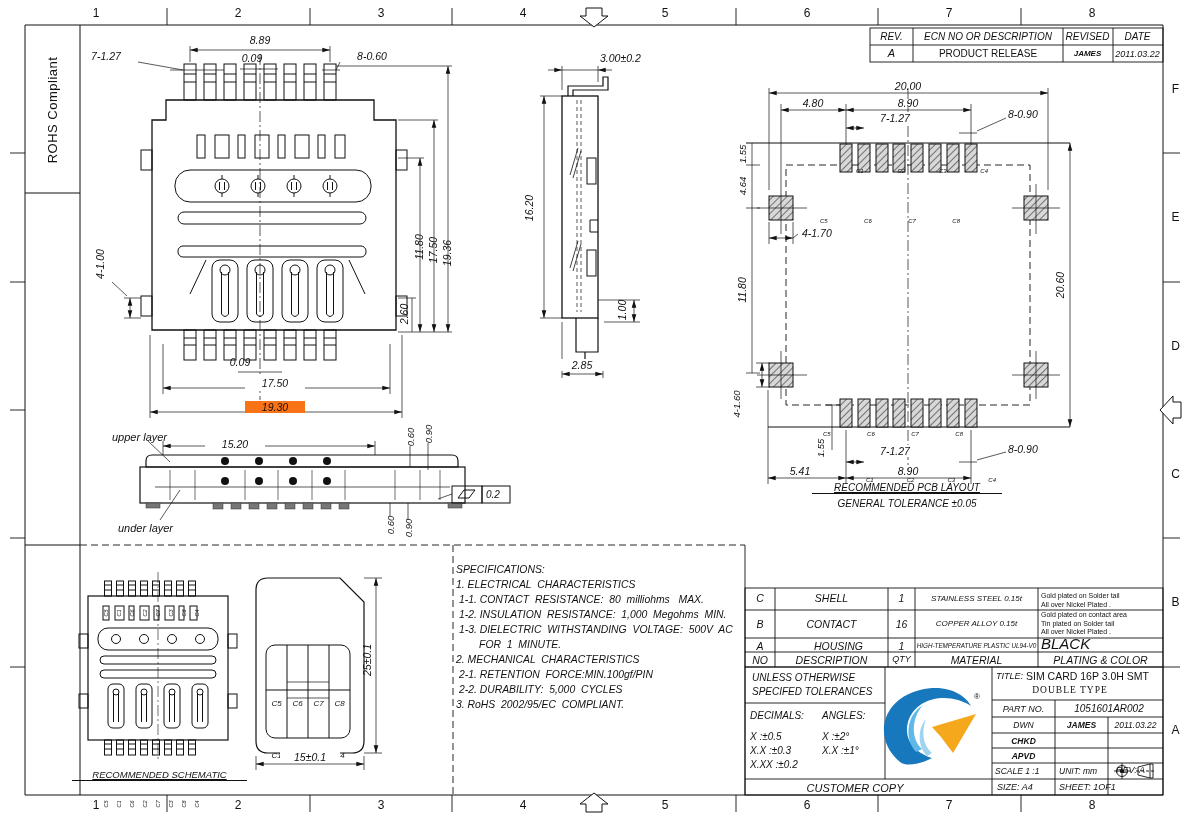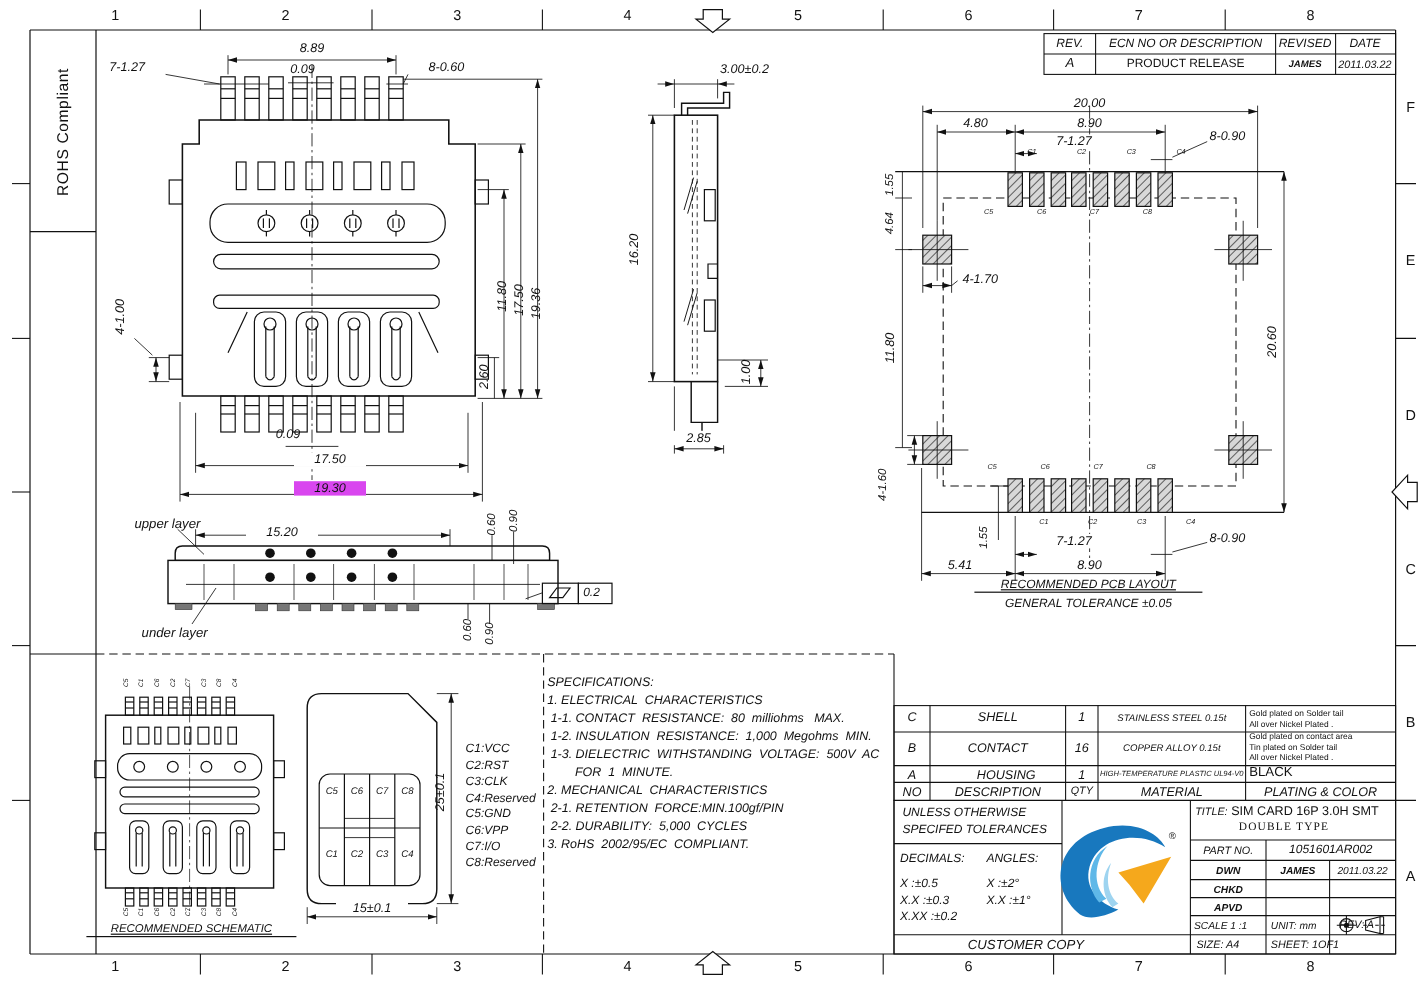--- a/index.html
+++ b/index.html
@@ -5,21 +5,21 @@
   html,body{margin:0;padding:0;background:#fff;}
   .sheet{position:relative;width:1188px;height:820px;background:#fff;overflow:hidden;
          font-family:"Liberation Sans",sans-serif;color:#111;}
   svg.art{position:absolute;left:0;top:0;}
   .t{position:absolute;font:italic 10.5px "Liberation Sans",sans-serif;color:#111;white-space:nowrap;}
   .tc{text-align:center;}
   .vt{position:absolute;font:italic 10.5px "Liberation Sans",sans-serif;color:#111;white-space:nowrap;
       transform:translate(-50%,-50%) rotate(-90deg);}
   .zone{font:12px "Liberation Sans",sans-serif;font-style:normal;}
   .pads{position:absolute;display:flex;justify-content:space-between;}
-  .pads span{font:italic 6px "Liberation Sans",sans-serif;}
+  .pads span{font:italic 6px "Liberation Sans",sans-serif;margin-top:44px;}
   .rpin span{display:inline-block;transform:rotate(-90deg);font:italic 5.5px "Liberation Sans",sans-serif;width:7px;}
   .simpads span{font:italic 8px "Liberation Sans",sans-serif;width:19px;text-align:center;}
   .speclist{position:absolute;font:italic 10.4px "Liberation Sans",sans-serif;line-height:15px;white-space:pre;}
   .speclist span{display:block;}
   .pinlist{position:absolute;font:italic 10px "Liberation Sans",sans-serif;line-height:13.5px;}
   .pinlist span{display:block;}
   .plat{position:absolute;font:7px "Liberation Sans",sans-serif;line-height:8.5px;font-style:normal;}
   .plat span{display:block;}
   .up{font-style:normal;}
   .serif{font-family:"Liberation Serif",serif;}
@@ -512,21 +512,21 @@
 <span class="t tc" style="left:76px;top:50px;width:60px">7-1.27</span>
 <span class="t tc" style="left:232px;top:52px;width:40px">0.09</span>
 <span class="t tc" style="left:342px;top:50px;width:60px">8-0.60</span>
 <span class="vt" style="left:419px;top:247px">11.80</span>
 <span class="vt" style="left:433px;top:250px">17.50</span>
 <span class="vt" style="left:447px;top:253px">19.36</span>
 <span class="vt" style="left:404px;top:314px">2.60</span>
 <span class="vt" style="left:100px;top:264px">4-1.00</span>
 <span class="t tc" style="left:220px;top:356px;width:40px">0.09</span>
 <span class="t tc" style="left:245px;top:377px;width:60px;background:#fff">17.50</span>
-<span class="t tc" style="left:245px;top:401px;width:60px;background:#d946ef">19.30</span>
+<span class="t tc" style="left:245px;top:401px;width:60px;background:#f97316">19.30</span>
 
 <span class="t" style="left:600px;top:52px">3.00±0.2</span>
 <span class="vt" style="left:529px;top:208px">16.20</span>
 <span class="vt" style="left:622px;top:310px">1.00</span>
 <span class="t tc" style="left:558px;top:359px;width:48px;background:#fff">2.85</span>
 
 <span class="t" style="left:112px;top:431px;font-size:11px">upper  layer</span>
 <span class="t" style="left:118px;top:522px;font-size:11px">under  layer</span>
 <span class="t tc" style="left:205px;top:438px;width:60px;background:#fff">15.20</span>
 <span class="vt" style="left:410px;top:437px;font-size:9.5px">0.60</span>
@@ -607,30 +607,20 @@
       <span>C8</span>
     </div>
 <div class="pads simpads" style="left:267px;top:707px;width:82px">
       <span>C1</span>
       <span>C2</span>
       <span>C3</span>
       <span>C4</span>
     </div>
 <span class="vt" style="left:367px;top:660px">25±0.1</span>
 <span class="t tc" style="left:280px;top:751px;width:60px;background:#fff">15±0.1</span>
-<div class="pinlist" style="left:388px;top:618px">
-      <span>C1:VCC</span>
-      <span>C2:RST</span>
-      <span>C3:CLK</span>
-      <span>C4:Reserved</span>
-      <span>C5:GND</span>
-      <span>C6:VPP</span>
-      <span>C7:I/O</span>
-      <span>C8:Reserved</span>
-    </div>
 
 <div class="speclist" style="left:456px;top:562px;width:292px"><span>SPECIFICATIONS:</span><span>1. ELECTRICAL  CHARACTERISTICS</span><span> 1-1. CONTACT  RESISTANCE:  80  milliohms   MAX.</span><span> 1-2. INSULATION  RESISTANCE:  1,000  Megohms  MIN.</span><span> 1-3. DIELECTRIC  WITHSTANDING  VOLTAGE:  500V  AC</span><span>        FOR  1  MINUTE.</span><span>2. MECHANICAL  CHARACTERISTICS</span><span> 2-1. RETENTION  FORCE:MIN.100gf/PIN</span><span> 2-2. DURABILITY:  5,000  CYCLES</span><span>3. RoHS  2002/95/EC  COMPLIANT.</span></div>
 
 <span class="t tc" style="left:745px;top:592px;width:30px">C</span>
 <span class="t tc" style="left:775px;top:592px;width:113px">SHELL</span>
 <span class="t tc" style="left:888px;top:592px;width:27px">1</span>
 <span class="t tc" style="left:915px;top:594px;width:123px;font-size:8px">STAINLESS  STEEL  0.15t</span>
 <div class="plat" style="left:1041px;top:592px">
       <span>Gold plated on Solder tail</span>
       <span>All over Nickel Plated .</span>
@@ -641,21 +631,21 @@
 <span class="t tc" style="left:915px;top:619px;width:123px;font-size:8px">COPPER  ALLOY  0.15t</span>
 <div class="plat" style="left:1041px;top:611px">
       <span>Gold plated on contact area</span>
       <span>Tin plated on Solder tail</span>
       <span>All over Nickel Plated .</span>
     </div>
 <span class="t tc" style="left:745px;top:640px;width:30px">A</span>
 <span class="t tc" style="left:775px;top:640px;width:127px">HOUSING</span>
 <span class="t tc" style="left:888px;top:640px;width:27px">1</span>
 <span class="t tc" style="left:915px;top:642px;width:123px;font-size:6.3px">HIGH-TEMPERATURE PLASTIC UL94-V0</span>
-<div class="plat" style="left:1041px;top:640px;font-size:11px;">
+<div class="plat" style="left:1041px;top:640px;font-size:15px;font-style:italic">
       <span>BLACK</span>
     </div>
 <span class="t tc" style="left:745px;top:654px;width:30px">NO</span>
 <span class="t tc" style="left:775px;top:654px;width:113px">DESCRIPTION</span>
 <span class="t tc" style="left:888px;top:654px;width:27px;font-size:9px">QTY</span>
 <span class="t tc" style="left:915px;top:654px;width:123px">MATERIAL</span>
 <span class="t tc" style="left:1038px;top:654px;width:125px">PLATING  &amp;  COLOR</span>
 
 <span class="t" style="left:752px;top:672px;font-size:10px">UNLESS  OTHERWISE</span>
 <span class="t" style="left:752px;top:686px;font-size:10px">SPECIFED  TOLERANCES</span>
@@ -666,21 +656,21 @@
 <span class="t" style="left:750px;top:745px;font-size:10px">X.X   :±0.3</span>
 <span class="t" style="left:822px;top:745px;font-size:10px">X.X :±1°</span>
 <span class="t" style="left:750px;top:759px;font-size:10px">X.XX  :±0.2</span>
 <span class="t tc" style="left:745px;top:782px;width:220px;font-size:11px">CUSTOMER  COPY</span>
 <span class="t" style="left:974px;top:692px;font-size:8px;font-style:normal">®</span>
 <span class="t" style="left:996px;top:671px;font-size:9px">TITLE:</span>
 <span class="t up" style="left:1026px;top:670px;font-size:10.5px">SIM CARD 16P 3.0H SMT</span>
 <span class="t up serif tc" style="left:1020px;top:685px;width:100px;font-size:9.5px;letter-spacing:1px">DOUBLE  TYPE</span>
 <span class="t tc" style="left:992px;top:704px;width:63px;font-size:9px">PART  NO.</span>
 <span class="t tc" style="left:1055px;top:703px;width:108px;font-size:10px">1051601AR002</span>
-<span class="t tc" style="left:992px;top:720px;width:63px;font-size:8.5px;font-weight:bold">DWN</span>
+<span class="t tc" style="left:992px;top:720px;width:63px;font-size:8.5px;font-weight:normal">DWN</span>
 <span class="t tc" style="left:1055px;top:720px;width:53px;font-size:8.5px;font-weight:bold">JAMES</span>
 <span class="t tc" style="left:1108px;top:720px;width:55px;font-size:8.5px">2011.03.22</span>
 <span class="t tc" style="left:992px;top:736px;width:63px;font-size:8.5px;font-weight:bold">CHKD</span>
 <span class="t tc" style="left:992px;top:751px;width:63px;font-size:8.5px;font-weight:bold">APVD</span>
 <span class="t" style="left:995px;top:766px;font-size:8.5px">SCALE  1 :1</span>
 <span class="t" style="left:1059px;top:766px;font-size:8.5px">UNIT:   mm</span>
 <span class="t" style="left:997px;top:782px;font-size:9px">SIZE:  A4</span>
 <span class="t" style="left:1059px;top:782px;font-size:9px">SHEET:  1OF1</span>
 <span class="t" style="left:1116px;top:765px;font-size:9px">REV:  A</span>
 

